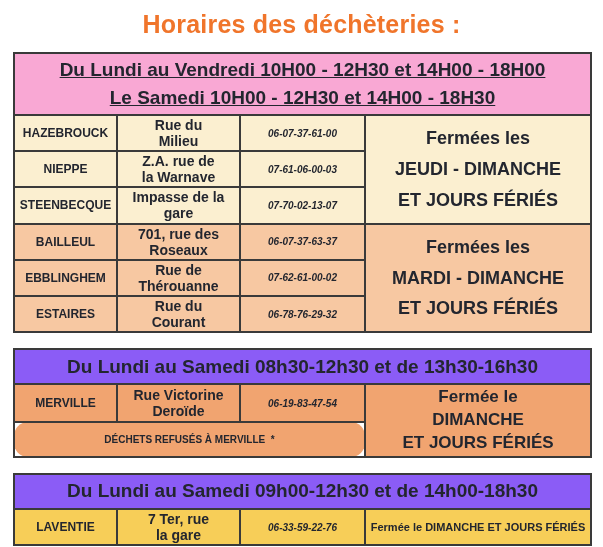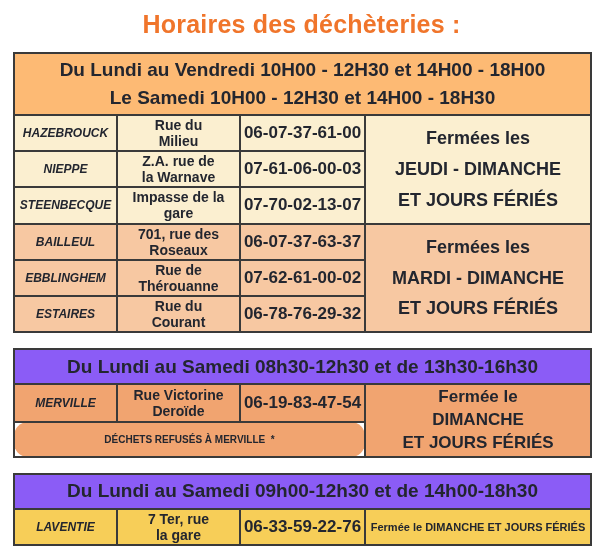--- a/index.html
+++ b/index.html
@@ -34,38 +34,39 @@
   table.tbl td {
     border: 2px solid var(--border, #3a3a3a);
     text-align: center;
     vertical-align: middle;
     color: var(--text, #23262f);
     font-weight: bold;
     padding: 1px 2px;
     overflow: hidden;
   }
   tr.hdr td {
-    background: #fdba74;
+    background: #f9a8d4;
     font-size: 19px;
     line-height: 1.5;
     height: 58px;
+    text-decoration: underline;
   }
   tr.hdr1 td {
     background: #8b5cf6;
     font-size: 19px;
     height: 31px;
   }
   tr.row { height: 33px; }
   .cream > td   { background: var(--cream, #fbefd0); }
   .salmon > td  { background: var(--salmon, #f7c8a2); }
   .orange > td  { background: var(--orange, #f1a470); }
   .yellow > td  { background: var(--yellow, #f7ce58); }
-  td.town  { font-size: 12px; font-style: italic; }
+  td.town  { font-size: 12px; }
   td.addr  { font-size: 14px; line-height: 1.15; white-space: pre-line; }
-  td.phone { font-size: 17px; }
+  td.phone { font-size: 10px; font-style: italic; }
   td.closure-big {
     font-size: 18px;
     line-height: 1.7;
     white-space: pre-line;
   }
   td.closure-mid {
     font-size: 17px;
     line-height: 1.35;
     white-space: pre-line;
   }

